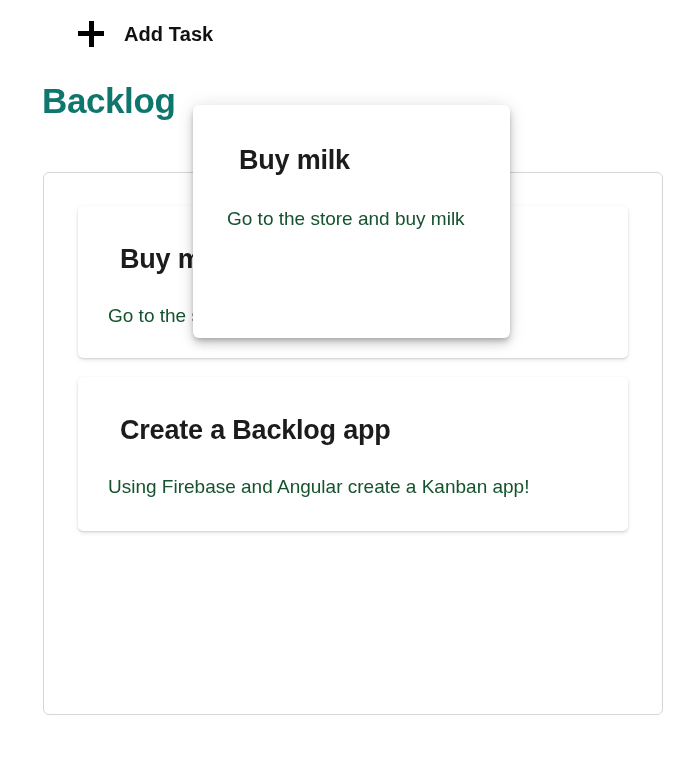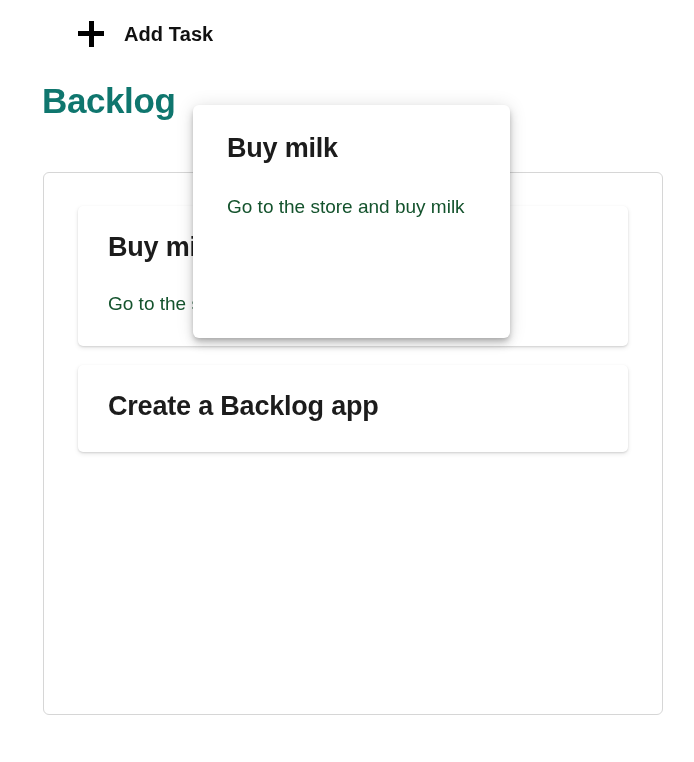--- a/index.html
+++ b/index.html
@@ -110,21 +110,21 @@
   }
   .task-card + .task-card {
     margin-top: 19px;
   }
   .task-title {
     font-size: 27px;
     font-weight: bold;
     color: #1c1c1c;
     letter-spacing: -0.2px;
     line-height: 1.15;
-    margin: 0;
+    margin: 12px;
   }
   .task-desc {
     font-size: 19px;
     font-weight: normal;
     color: #14532d;
     line-height: 1.42;
     margin: 28px 0 0 0;
   }
 
   
@@ -170,20 +170,21 @@
 
 <div class="column-list">
 
   <div class="task-card single-line">
     <h2 class="task-title">Buy milk</h2>
     <p class="task-desc">Go to the store and buy milk</p>
   </div>
 
   <div class="task-card">
     <h2 class="task-title">Create a Backlog app</h2>
+    <p class="task-desc">Using Firebase and Angular create a Kanban app!</p>
   </div>
 
 </div>
 
 <div class="drag-preview">
   <h2 class="task-title">Buy milk</h2>
   <p class="task-desc">Go to the store and buy milk</p>
 </div>
 
 </body></html>

